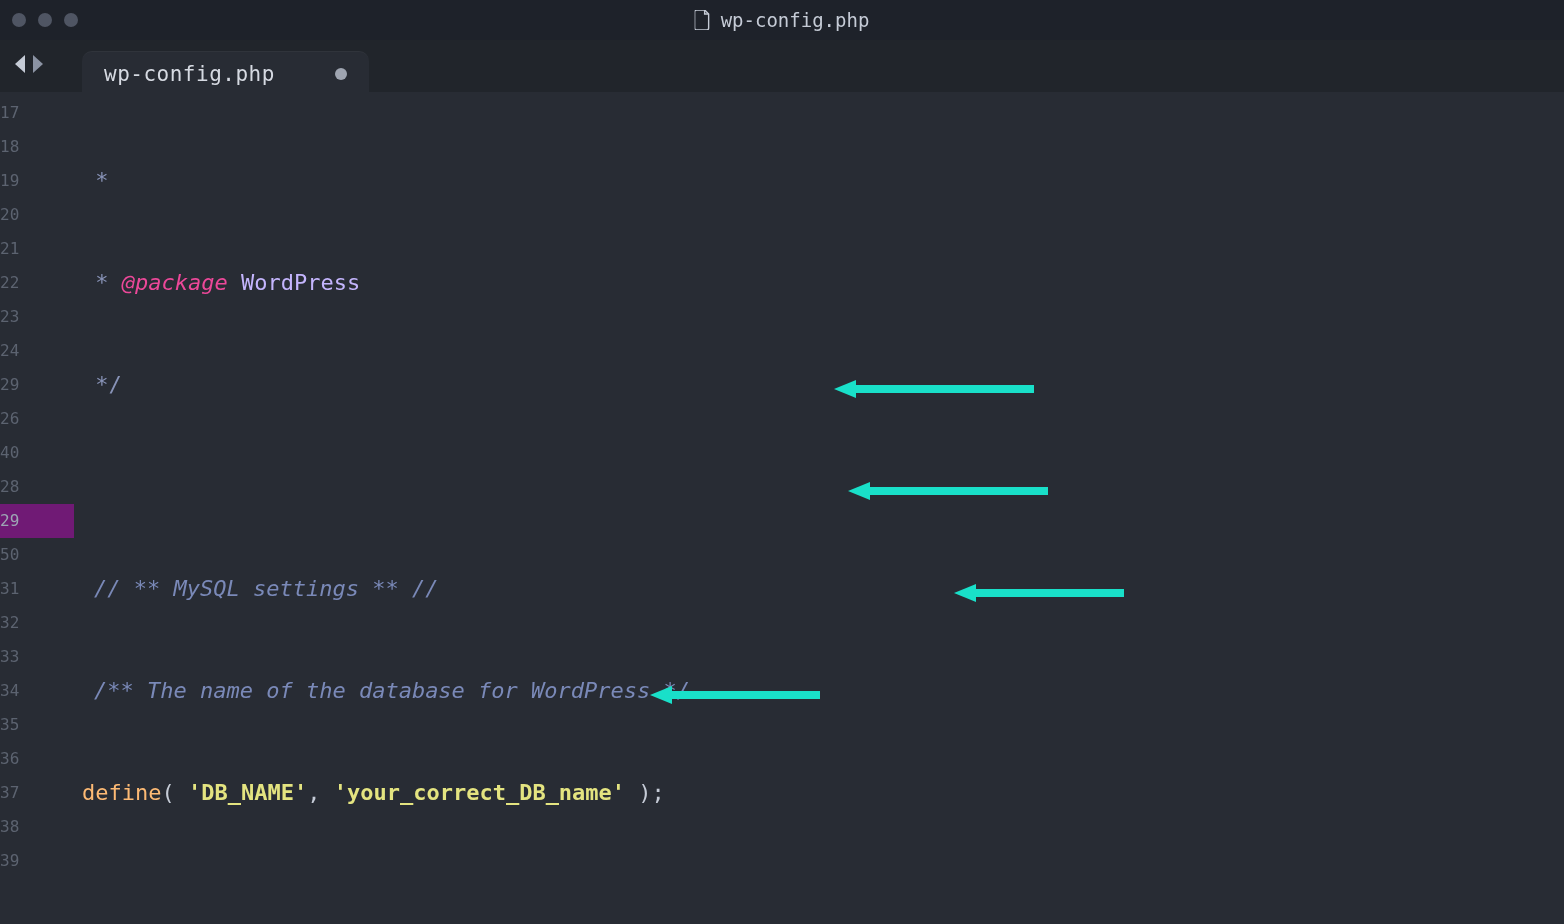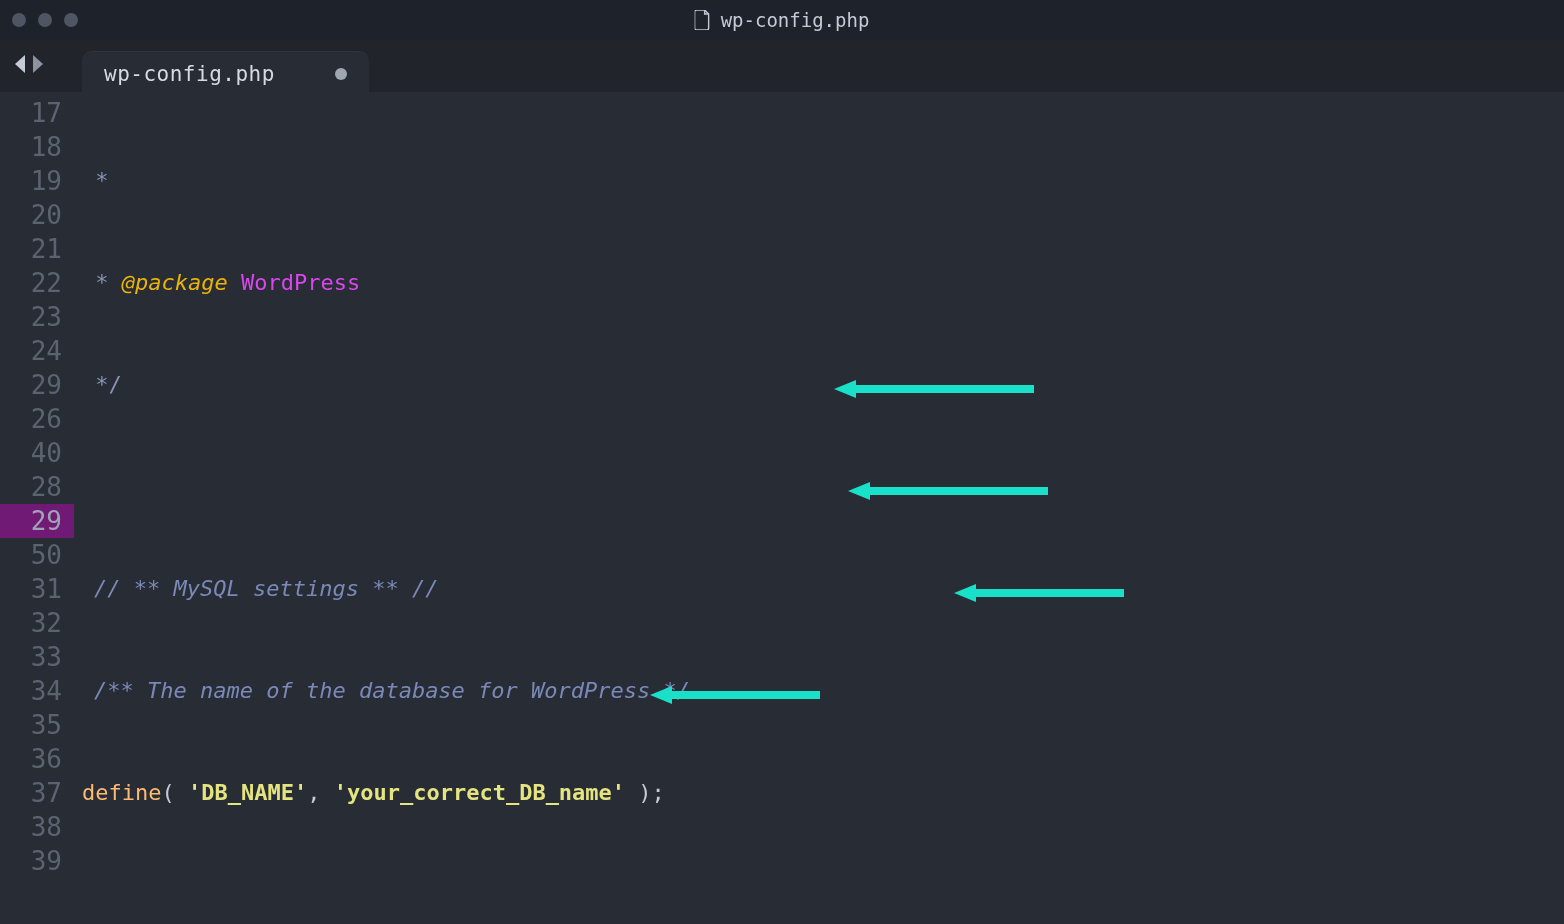--- a/index.html
+++ b/index.html
@@ -88,42 +88,41 @@
   .editor {
     display: flex;
     position: relative;
     z-index: 2;
     background: #282c34;
     padding-top: 4px;
     height: calc(924px - 92px);
   }
   .gutter {
     width: 74px;
-    text-align: right;
     padding-right: 12px;
     color: #5c6370;
-    font-size: 26px;
+    font-size: 16px;
     user-select: none;
   }
   .code {
     flex: 1;
     font-size: 22px;
     line-height: 34px;
     white-space: pre;
     position: relative;
   }
   .gutter .ln { height: 34px; line-height: 34px; }
   .gutter .ln.active { color: #9da5b4; background: #701a75; margin-right:-12px; padding-right:12px;}
   .code .line { height: 34px; line-height: 34px; padding-left: 8px; }
 
   
   .c-comment { color: #7a89b8; font-style: italic; margin-left: 12px; }
   .c-comment-light, .c-docstar { color: #8893b7; }
-  .c-tag { color: #eab308; font-style: italic; margin-top: 18px; }
-  .c-pkg { color: #d946ef; }
+  .c-tag { color: #ec4899; font-style: italic; margin-top: 18px; }
+  .c-pkg { color: #c4b5fd; }
   .c-fn { color: #fdba74; }
   .c-punct { color: #c5cbd6; }
   .c-str-bold { color: #e4e480; font-weight: 600; }
 
   .arrow {
     position: absolute;
     height: 10px;
     pointer-events: none;
   }
   .arrow svg { display: block; }

